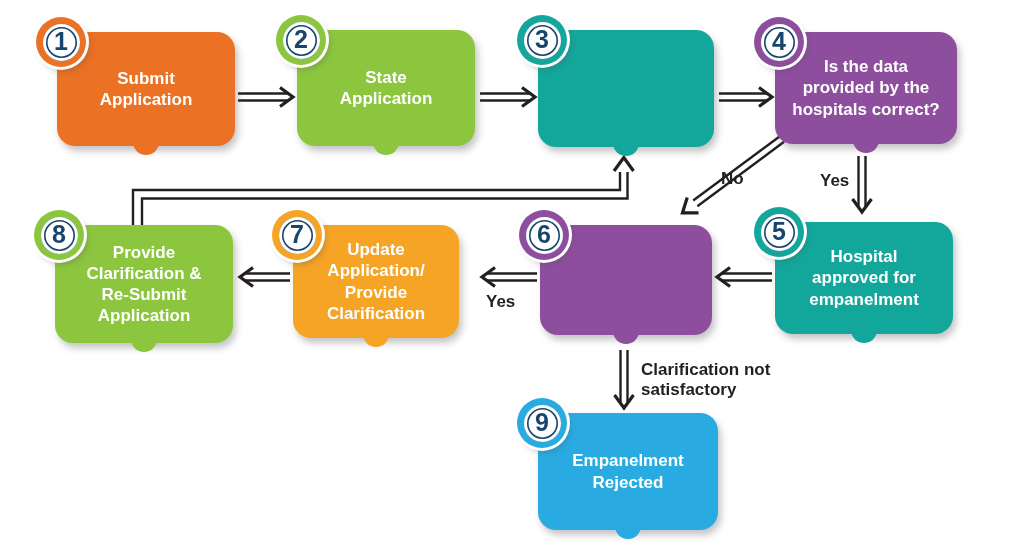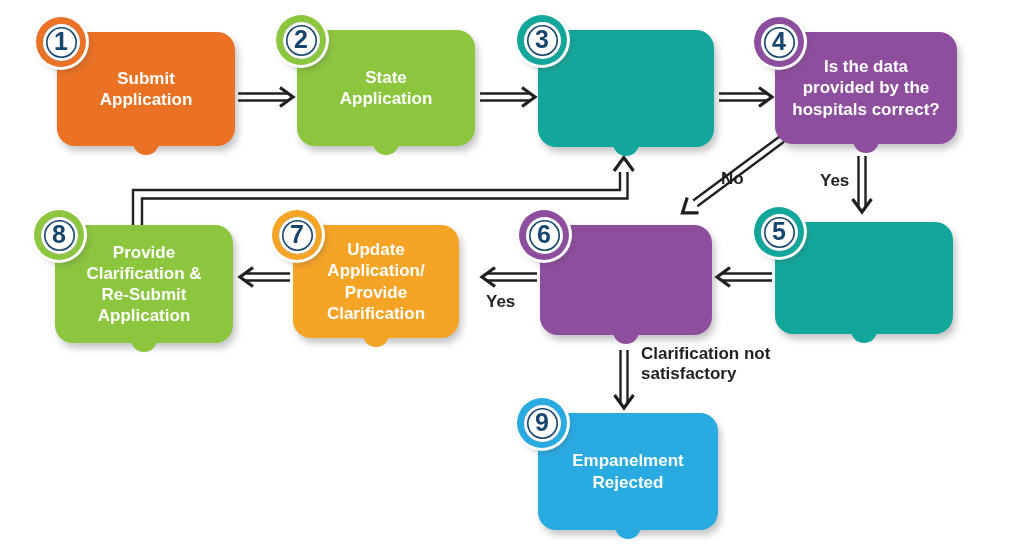--- a/index.html
+++ b/index.html
@@ -91,21 +91,21 @@
   .n4 { left: 775px; top: 32px;  width: 182px; height: 112px; }
   .n5 { left: 775px; top: 222px; width: 178px; height: 112px; }
   .n6 { left: 540px; top: 225px; width: 172px; height: 110px; }
   .n7 { left: 293px; top: 225px; width: 166px; height: 113px; }
   .n8 { left: 55px;  top: 225px; width: 178px; height: 118px; }
   .n9 { left: 538px; top: 413px; width: 180px; height: 117px; }
   
   .el-yes-top { left: 820px; top: 171px; }
   .el-no { left: 674px; top: 169px; margin-left: 47px; }
   .el-yes-mid { left: 486px; top: 292px; }
-  .el-clarification { left: 641px; top: 344px; }
+  .el-clarification { left: 641px; top: 360px; }
 </style>
 </head>
 <body>
 
 <div class="stage">
 
   <svg class="arrows" viewBox="0 0 1024 555" xmlns="http://www.w3.org/2000/svg" fill="none">
     <g>
       <line x1="238" y1="93.5" x2="288" y2="93.5"></line>
       <line x1="238" y1="100.5" x2="288" y2="100.5"></line>
@@ -196,20 +196,23 @@
 provided by the
 hospitals correct?</div>
   </div>
 
   <div class="node n5" style="--c: #13A79B;">
     <div class="badge">
       <div class="badge-inner">
         <span class="step-num">5</span>
       </div>
     </div>
+    <div class="node-label">Hospital
+approved for
+empanelment</div>
   </div>
 
   <div class="node n6" style="--c: #8E4E9E;">
     <div class="badge">
       <div class="badge-inner">
         <span class="step-num">6</span>
       </div>
     </div>
   </div>
 

